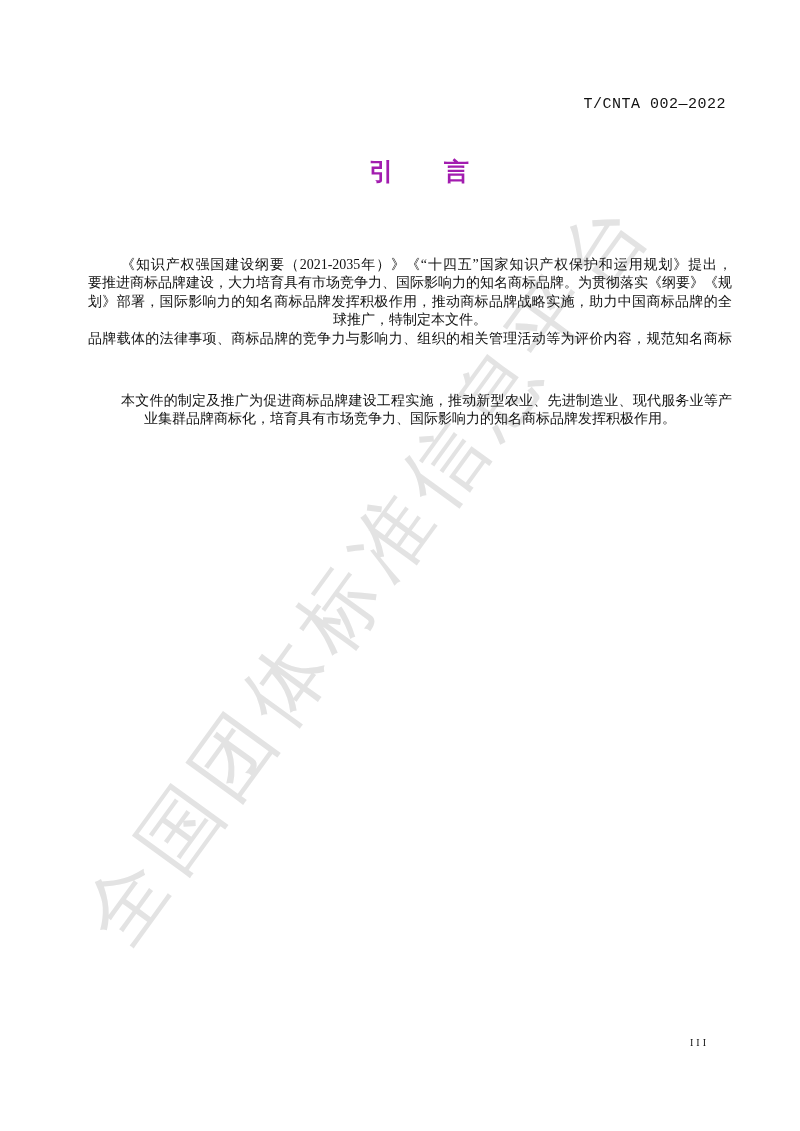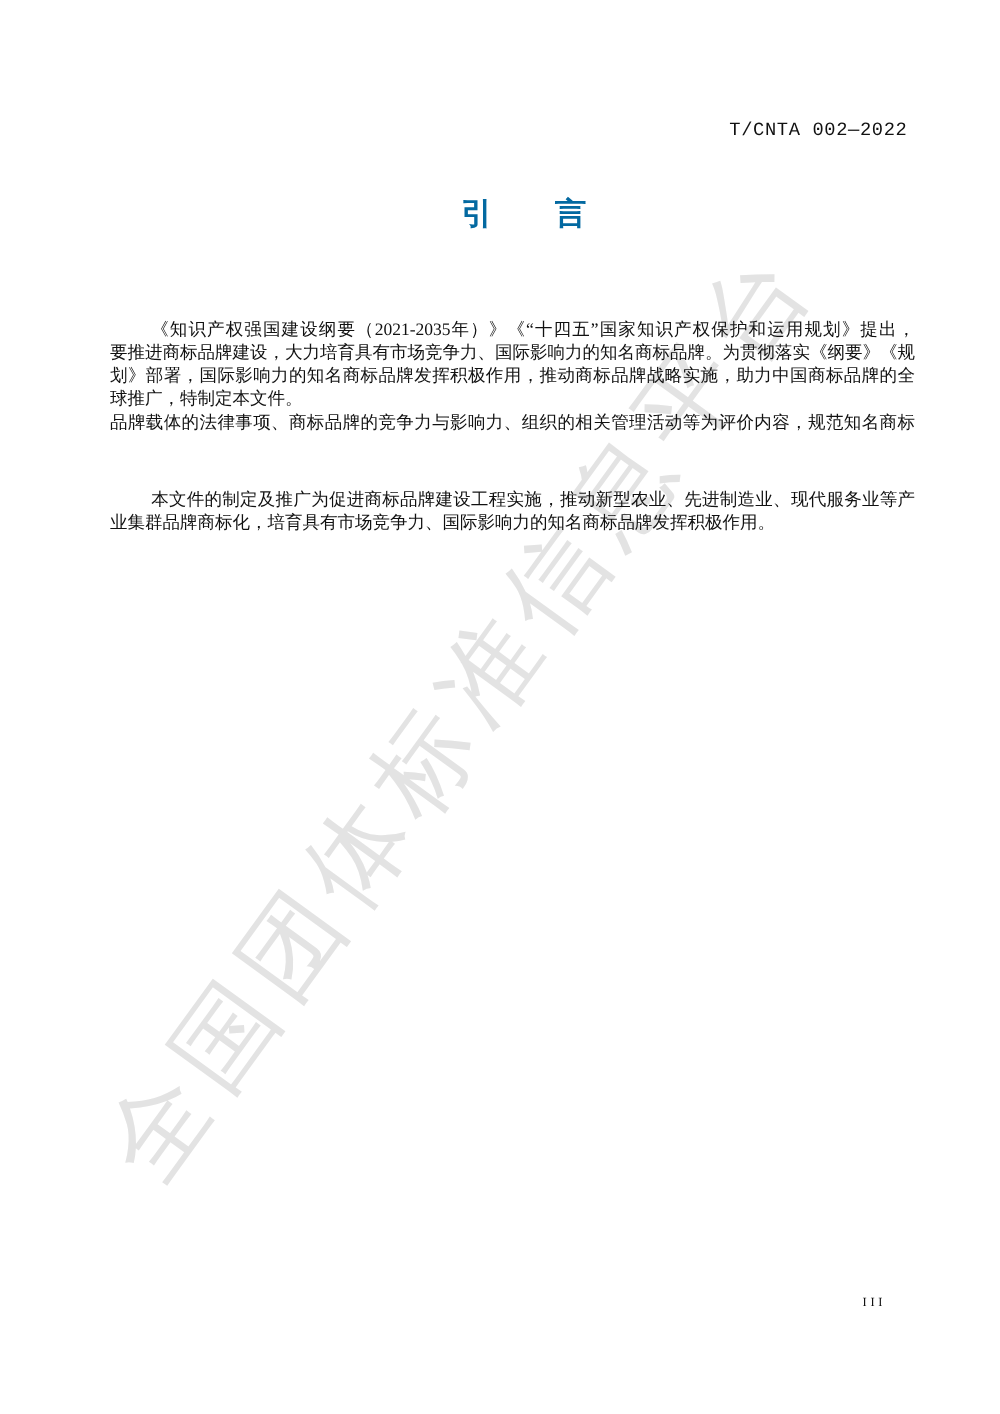--- a/index.html
+++ b/index.html
@@ -41,34 +41,34 @@
   .title {
     position: absolute;
     top: 156px;
     left: 88px;
     width: 644px;
     text-align: center;
     font-size: 25px;
     line-height: 30px;
     font-weight: bold;
     font-family: "Liberation Sans", "DejaVu Sans", sans-serif;
-    color: #0369a1;
+    color: #a21caf;
   }
   .title-inner { position: relative; left: 9px; }
   .body-text {
     position: absolute;
     top: 212px;
     left: 88px;
     width: 644px;
     font-size: 14px;
     line-height: 18.4px;
     color: #111111;
   }
   .line {
-    text-align: left;
+    text-align: center;
   }
   .line.j {
     text-align: justify;
     text-align-last: justify;
   }
   .line.indent {
     text-indent: 33px;
     margin-top: 44px;
   }
   .page-number {

